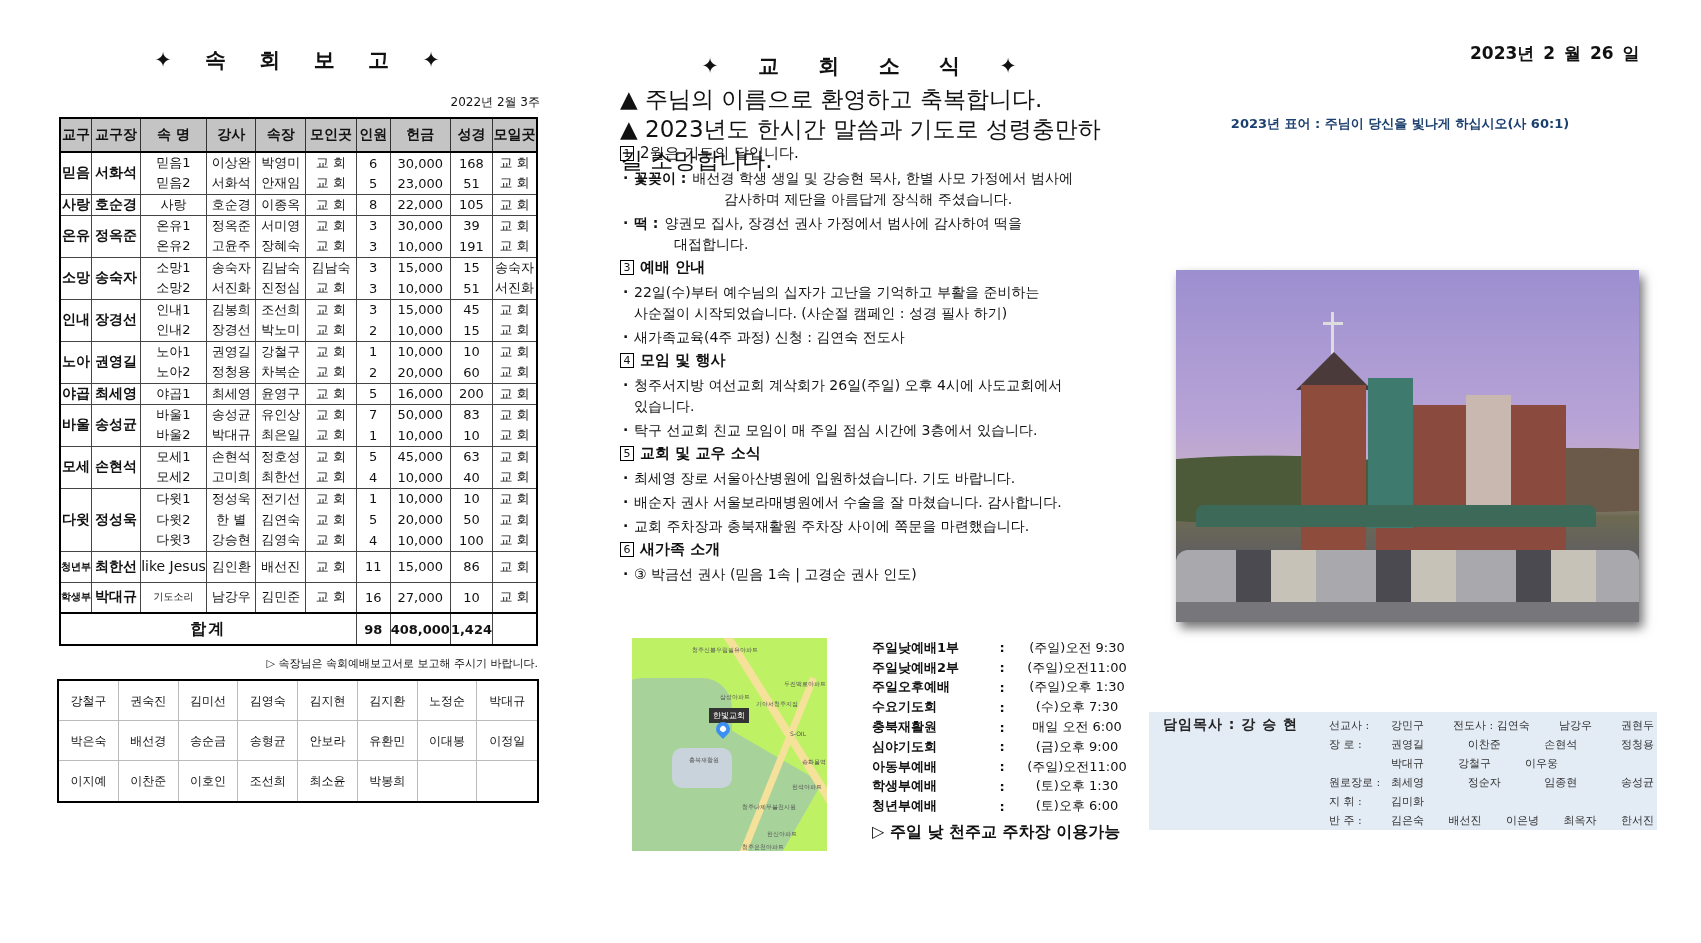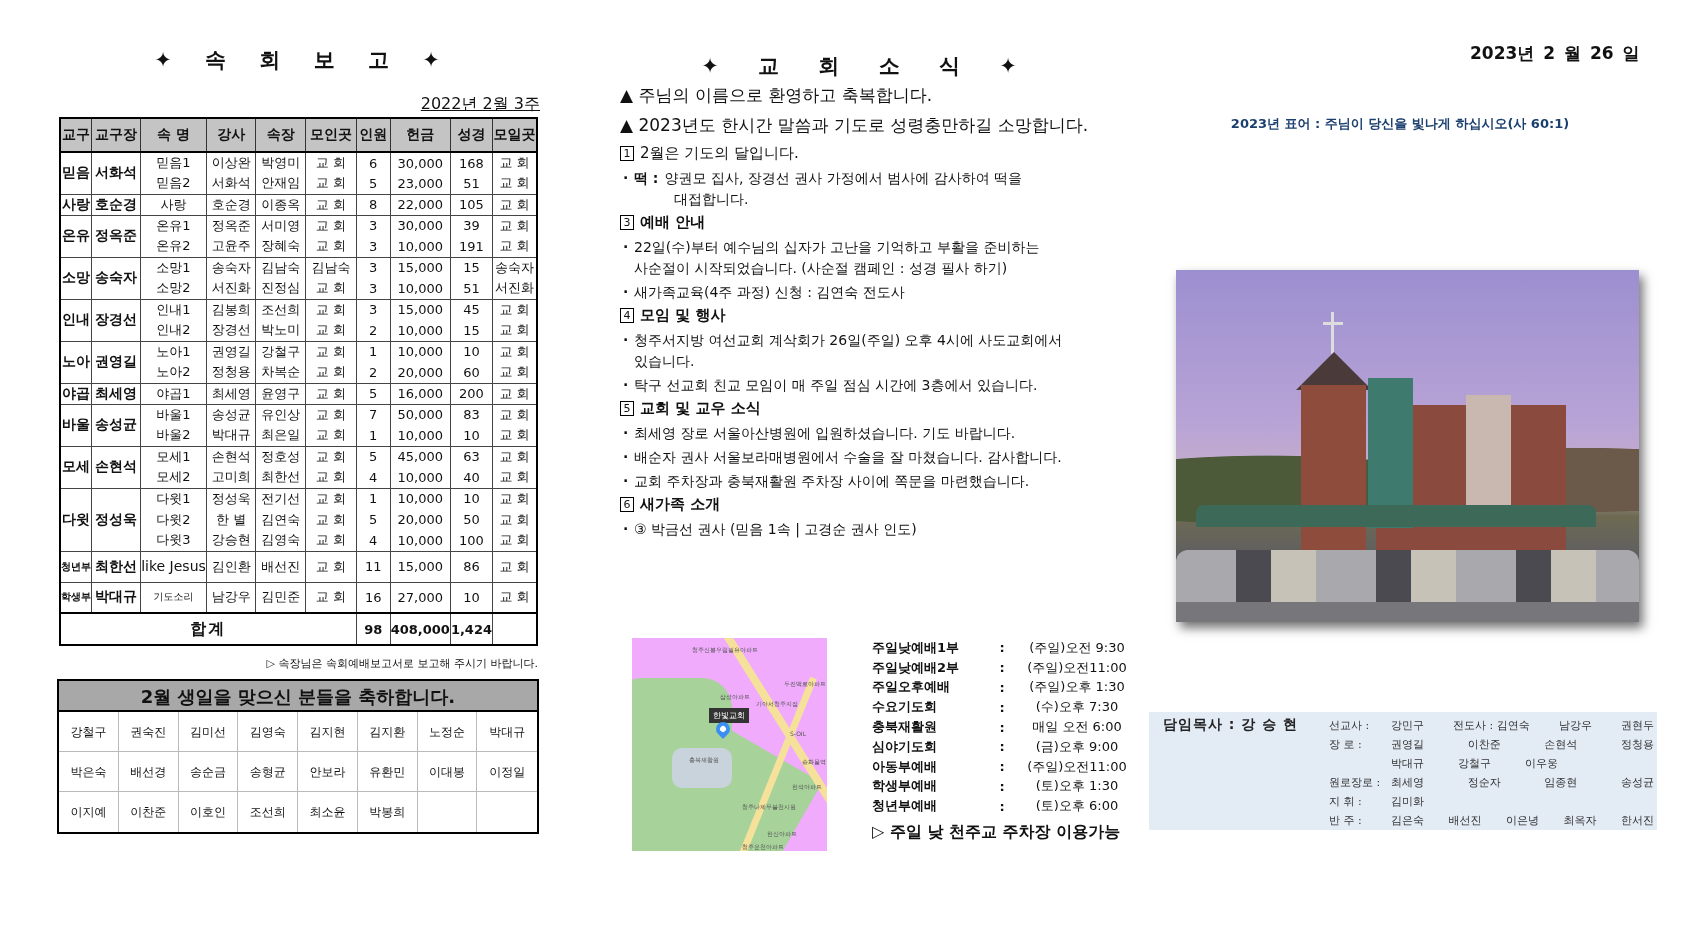--- a/index.html
+++ b/index.html
@@ -2,21 +2,21 @@
 <html><head>
 <meta charset="utf-8">
 <style>
   * { box-sizing: border-box; margin: 0; padding: 0; }
   html, body { width: 1701px; height: 943px; background: #ffffff; overflow: hidden; }
   body { position: relative; font-family: "DejaVu Sans", "Liberation Sans", sans-serif; color: #111; }
 
   
   .left-title { position: absolute; left: 58px; top: 46px; width: 480px; text-align: center; font-size: 21px; font-weight: bold; letter-spacing: 2px; }
   .left-title .ttl { word-spacing: 22px; }
-  .report-week { position: absolute; left: 380px; top: 94px; width: 160px; text-align: right; font-size: 16px; text-decoration: underline; }
+  .report-week { position: absolute; left: 380px; top: 94px; width: 160px; text-align: right; font-size: 12px; }
   table.report { position: absolute; left: 59px; top: 117px; width: 479px; border-collapse: collapse; border: 2px solid #000; font-size: 13px; }
   table.report th { background: #c4c4c4; font-weight: bold; font-size: 14px; height: 34px; border: 1px solid #333; border-bottom: 2px solid #000; }
   table.report td { text-align: center; height: 21px; border-left: 1px solid #444; border-right: 1px solid #444; padding: 0; white-space: nowrap; }
   table.report tr.grp-start td { border-top: 1px solid #444; }
   table.report td.grp { font-weight: bold; font-size: 14px; border-bottom: 1px solid #444; }
   table.report td.small { font-size: 10px; }
   table.report td.tiny { font-size: 14px; line-height: 11px; }
   table.report tr.tall td { height: 31px; }
   table.report tr.total td { height: 32px; border-top: 2px solid #000; font-weight: bold; }
   table.report tr.total td.label { font-size: 16px; letter-spacing: 2px; }
@@ -26,31 +26,31 @@
   .bday-head { background: #a8a8a8; text-align: center; font-size: 18px; font-weight: bold; height: 31px; line-height: 31px; border-bottom: 2px solid #000; }
   .bday-grid { display: grid; grid-template-columns: repeat(8, 1fr); }
   .bday-grid div { height: 40px; line-height: 40px; text-align: center; font-size: 12px; border-right: 1px solid #bbb; border-bottom: 1px solid #bbb; }
   .bday-grid div:nth-child(8n) { border-right: none; }
   .bday-grid div:nth-last-child(-n+8) { border-bottom: none; }
 
   
   .mid-title { position: absolute; left: 620px; top: 52px; width: 480px; text-align: center; font-size: 21px; font-weight: bold; }
   .mid-title .ttl { word-spacing: 28px; letter-spacing: 2px; }
   .news { position: absolute; left: 620px; top: 84px; width: 500px; font-size: 14px; }
-  .news .hl { font-size: 17px; margin-bottom: 8px; height: 22px; }
+  .news .hl { font-size: 23px; margin-bottom: 8px; height: 22px; }
   .news .sec { font-size: 15px; font-weight: bold; height: 24px; margin-top: 2px; }
   .news .sec .num { display: inline-block; width: 14px; height: 15px; border: 1px solid #000; font-size: 11px; line-height: 13px; text-align: center; margin-right: 6px; font-weight: normal; vertical-align: 1px; }
   .news .item { padding-left: 14px; position: relative; line-height: 21px; margin-bottom: 3px; }
   .news .item::before { content: "·"; position: absolute; left: 3px; font-weight: bold; }
   .news .item .cont { display: block; padding-left: 90px; }
   .news .item .cont2 { display: block; padding-left: 40px; }
   .news .item .cont0 { display: block; }
   .news .sec.first { font-weight: normal; }
 
-  .map { position: absolute; left: 632px; top: 638px; width: 195px; height: 213px; background: #f0abfc; overflow: hidden; }
+  .map { position: absolute; left: 632px; top: 638px; width: 195px; height: 213px; background: #bef264; overflow: hidden; }
   .map .green1 { position: absolute; left: -20px; top: 40px; width: 120px; height: 200px; background: #a7d39b; border-radius: 30px; }
   .map .green2 { position: absolute; left: 60px; top: 110px; width: 110px; height: 110px; background: #a7d39b; transform: rotate(30deg); }
   .map .lake { position: absolute; left: 40px; top: 110px; width: 60px; height: 40px; background: #c8d3dc; border-radius: 10px; }
   .map .road1 { position: absolute; left: 80px; top: -20px; width: 8px; height: 260px; background: #f6e19a; transform: rotate(-32deg); transform-origin: top; }
   .map .road2 { position: absolute; left: 178px; top: 40px; width: 7px; height: 220px; background: #f6e19a; transform: rotate(22deg); transform-origin: top; }
   .map .pin-label { position: absolute; left: 77px; top: 70px; background: #333; color: #fff; font-size: 8px; padding: 2px 4px; }
   .map .pin { position: absolute; left: 84px; top: 84px; width: 14px; height: 14px; background: #3b8ff2; border-radius: 50% 50% 50% 0; transform: rotate(-45deg); }
   .map .pin::after { content: ""; position: absolute; left: 4px; top: 4px; width: 6px; height: 6px; background: #fff; border-radius: 50%; }
   .map .lbl { position: absolute; font-size: 6px; color: #555; }
 
@@ -346,21 +346,20 @@
         <td>98</td>
         <td>408,000</td>
         <td>1,424</td>
         <td></td>
       </tr>
     </tbody>
 </table>
 <div class="report-note">▷ 속장님은 속회예배보고서로 보고해 주시기 바랍니다.</div>
 
 <div class="bday">
-  <div class="bday-head">2월 생일을 맞으신 분들을 축하합니다.</div>
   <div class="bday-grid" id="bday-grid">
       <div>강철구</div>
       <div>권숙진</div>
       <div>김미선</div>
       <div>김영숙</div>
       <div>김지현</div>
       <div>김지환</div>
       <div>노정순</div>
       <div>박대규</div>
       <div>박은숙</div>
@@ -381,20 +380,21 @@
       <div></div>
     </div>
 </div>
 
 <div class="mid-title"><span class="ttl">✦ 교  회  소  식 ✦</span></div>
 <div class="news" id="news">
   <div class="hl">▲ 주님의 이름으로 환영하고 축복합니다.</div>
   <div class="hl">▲ 2023년도 한시간 말씀과 기도로 성령충만하길 소망합니다.</div>
   <div id="news-sections">
       <div class="sec first"><span class="num">1</span><span>2월은 기도의 달입니다.</span></div>
+      <div class="item"><span style="font-weight:bold;margin-right:6px">꽃꽂이 :</span><span>배선경 학생 생일 및 강승현 목사, 한별 사모 가정에서 범사에</span><span class="cont">감사하며 제단을 아름답게 장식해 주셨습니다.</span></div>
       <div class="item"><span style="font-weight:bold;margin-right:6px">떡 :</span><span>양권모 집사, 장경선 권사 가정에서 범사에 감사하여 떡을</span><span class="cont2">대접합니다.</span></div>
       <div class="sec"><span class="num">3</span><span>예배 안내</span></div>
       <div class="item"><span>22일(수)부터 예수님의 십자가 고난을 기억하고 부활을 준비하는</span><span class="cont0">사순절이 시작되었습니다. (사순절 캠페인 : 성경 필사 하기)</span></div>
       <div class="item"><span>새가족교육(4주 과정) 신청 : 김연숙 전도사</span></div>
       <div class="sec"><span class="num">4</span><span>모임 및 행사</span></div>
       <div class="item"><span>청주서지방 여선교회 계삭회가 26일(주일) 오후 4시에 사도교회에서</span><span class="cont0">있습니다.</span></div>
       <div class="item"><span>탁구 선교회 친교 모임이 매 주일 점심 시간에 3층에서 있습니다.</span></div>
       <div class="sec"><span class="num">5</span><span>교회 및 교우 소식</span></div>
       <div class="item"><span>최세영 장로 서울아산병원에 입원하셨습니다. 기도 바랍니다.</span></div>
       <div class="item"><span>배순자 권사 서울보라매병원에서 수술을 잘 마쳤습니다. 감사합니다.</span></div>

